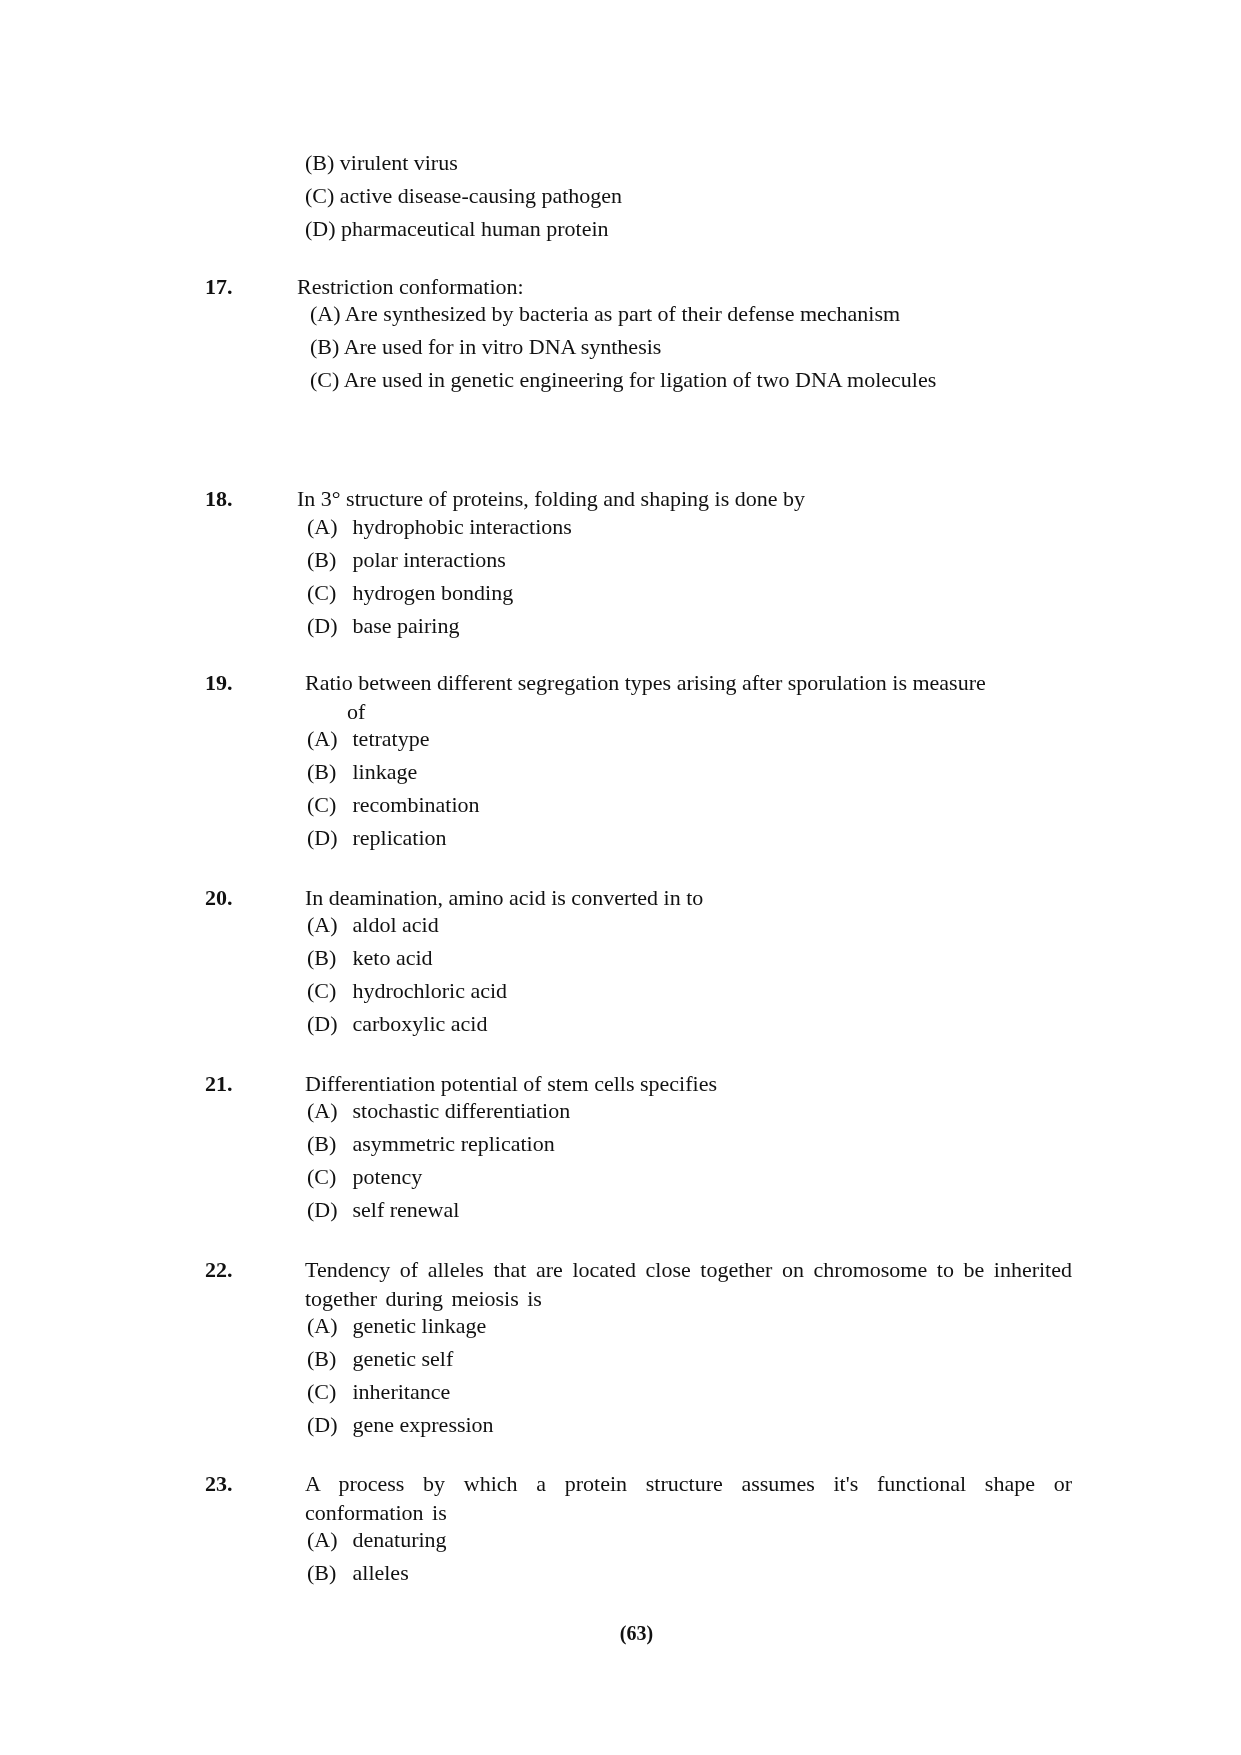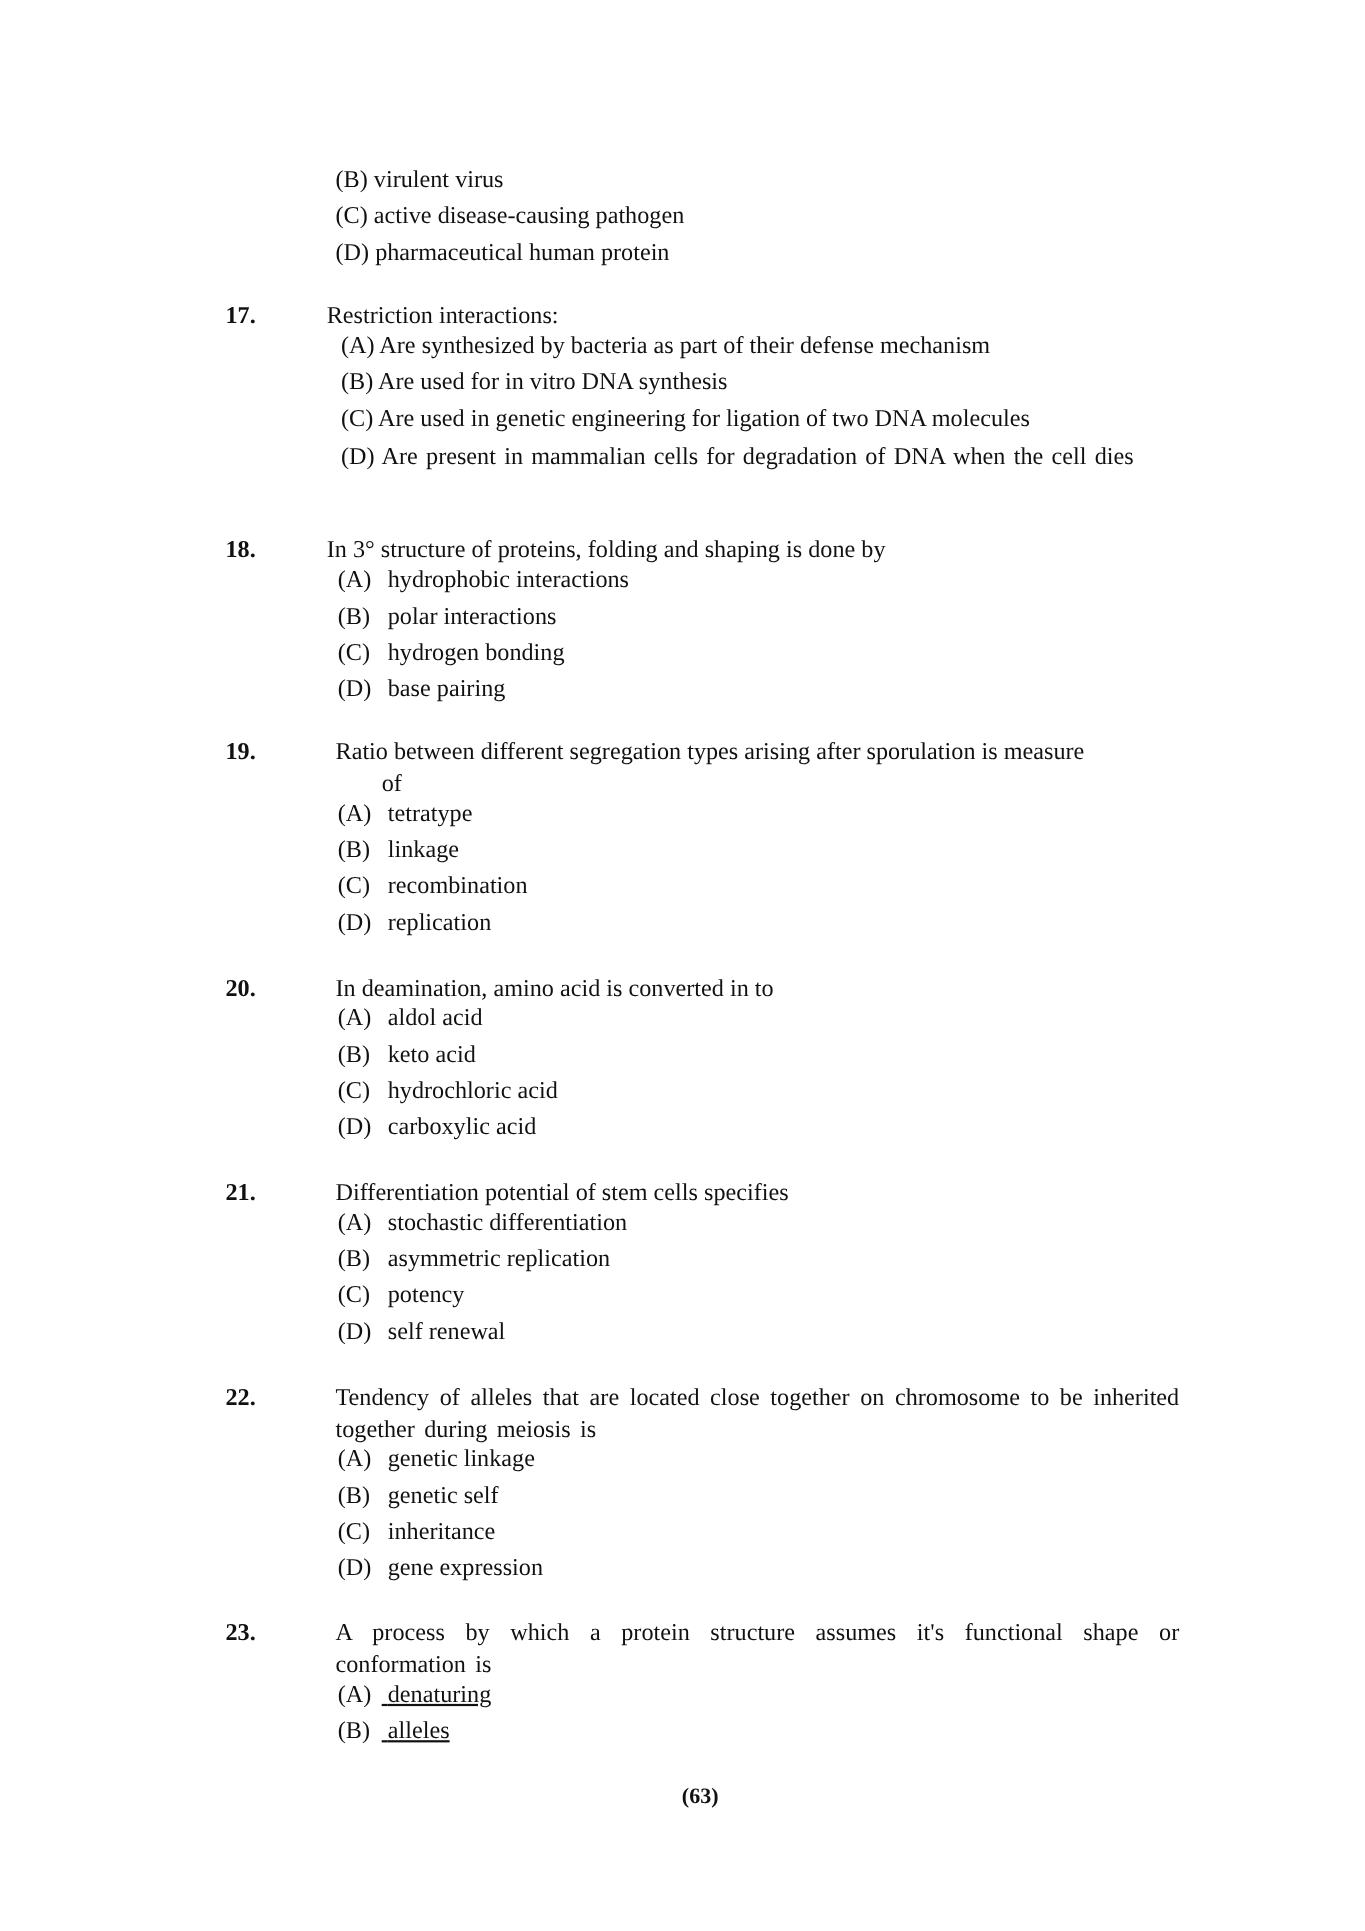--- a/index.html
+++ b/index.html
@@ -35,26 +35,25 @@
     <span>(C)</span>
     <span>active disease-causing pathogen</span>
   </div>
   <div class="opt" style="top:216px; left:305px;">
     <span>(D)</span>
     <span>pharmaceutical human protein</span>
   </div>
 
   <div class="q">
     <span class="qnum" style="top:274px;">17.</span>
-    <div class="qtext" style="top:272px; left:297px; width:775px;">Restriction interactions:</div>
+    <div class="qtext" style="top:272px; left:297px; width:775px;">Restriction conformation:</div>
     <div class="olist" style="top:301px; left:310px; width:770px;">
       <div class="o"><span>(A)</span> <span>Are synthesized by bacteria as part of their defense mechanism</span></div>
       <div class="o"><span>(B)</span> <span>Are used for in vitro DNA synthesis</span></div>
       <div class="o"><span>(C)</span> <span>Are used in genetic engineering for ligation of two DNA molecules</span></div>
-      <div style="white-space:normal; text-align:justify; text-align-last:left; line-height:29px; word-spacing:2px;"><span>(D)</span> <span>Are present in mammalian cells for degradation of DNA when the cell dies</span></div>
     </div>
   </div>
 
   <div class="q">
     <span class="qnum" style="top:486px;">18.</span>
     <div class="qtext" style="top:484px; left:297px; width:780px; white-space:nowrap;">In 3° structure of proteins, folding and shaping is done by</div>
     <div class="olist" style="top:514px; left:307px;">
       <div class="o"><span class="lbl" style="width:40px;">(A)</span> <span>hydrophobic interactions</span></div>
       <div class="o"><span class="lbl" style="width:40px;">(B)</span> <span>polar interactions</span></div>
       <div class="o"><span class="lbl" style="width:40px;">(C)</span> <span>hydrogen bonding</span></div>
@@ -103,20 +102,20 @@
       <div class="o"><span class="lbl" style="width:40px;">(A)</span> <span>genetic linkage</span></div>
       <div class="o"><span class="lbl" style="width:40px;">(B)</span> <span>genetic self</span></div>
       <div class="o"><span class="lbl" style="width:40px;">(C)</span> <span>inheritance</span></div>
       <div class="o"><span class="lbl" style="width:40px;">(D)</span> <span>gene expression</span></div>
     </div>
   </div>
 
   <div class="q">
     <span class="qnum" style="top:1471px;">23.</span>
     <div class="qtext" style="top:1469px; left:305px; width:767px; text-align:justify; word-spacing:3px;">A process by which a protein structure assumes it's functional shape or conformation is</div>
-    <div class="olist" style="top:1527px; left:307px;text-decoration:underline;">
+    <div class="olist" style="top:1527px; left:307px;">
       <div class="o"><span class="lbl" style="width:40px;">(A)</span> <span>denaturing</span></div>
       <div class="o"><span class="lbl" style="width:40px;">(B)</span> <span>alleles</span></div>
     </div>
   </div>
 
   <div class="footer">(63)</div>
 </div>
 
 </body></html>

